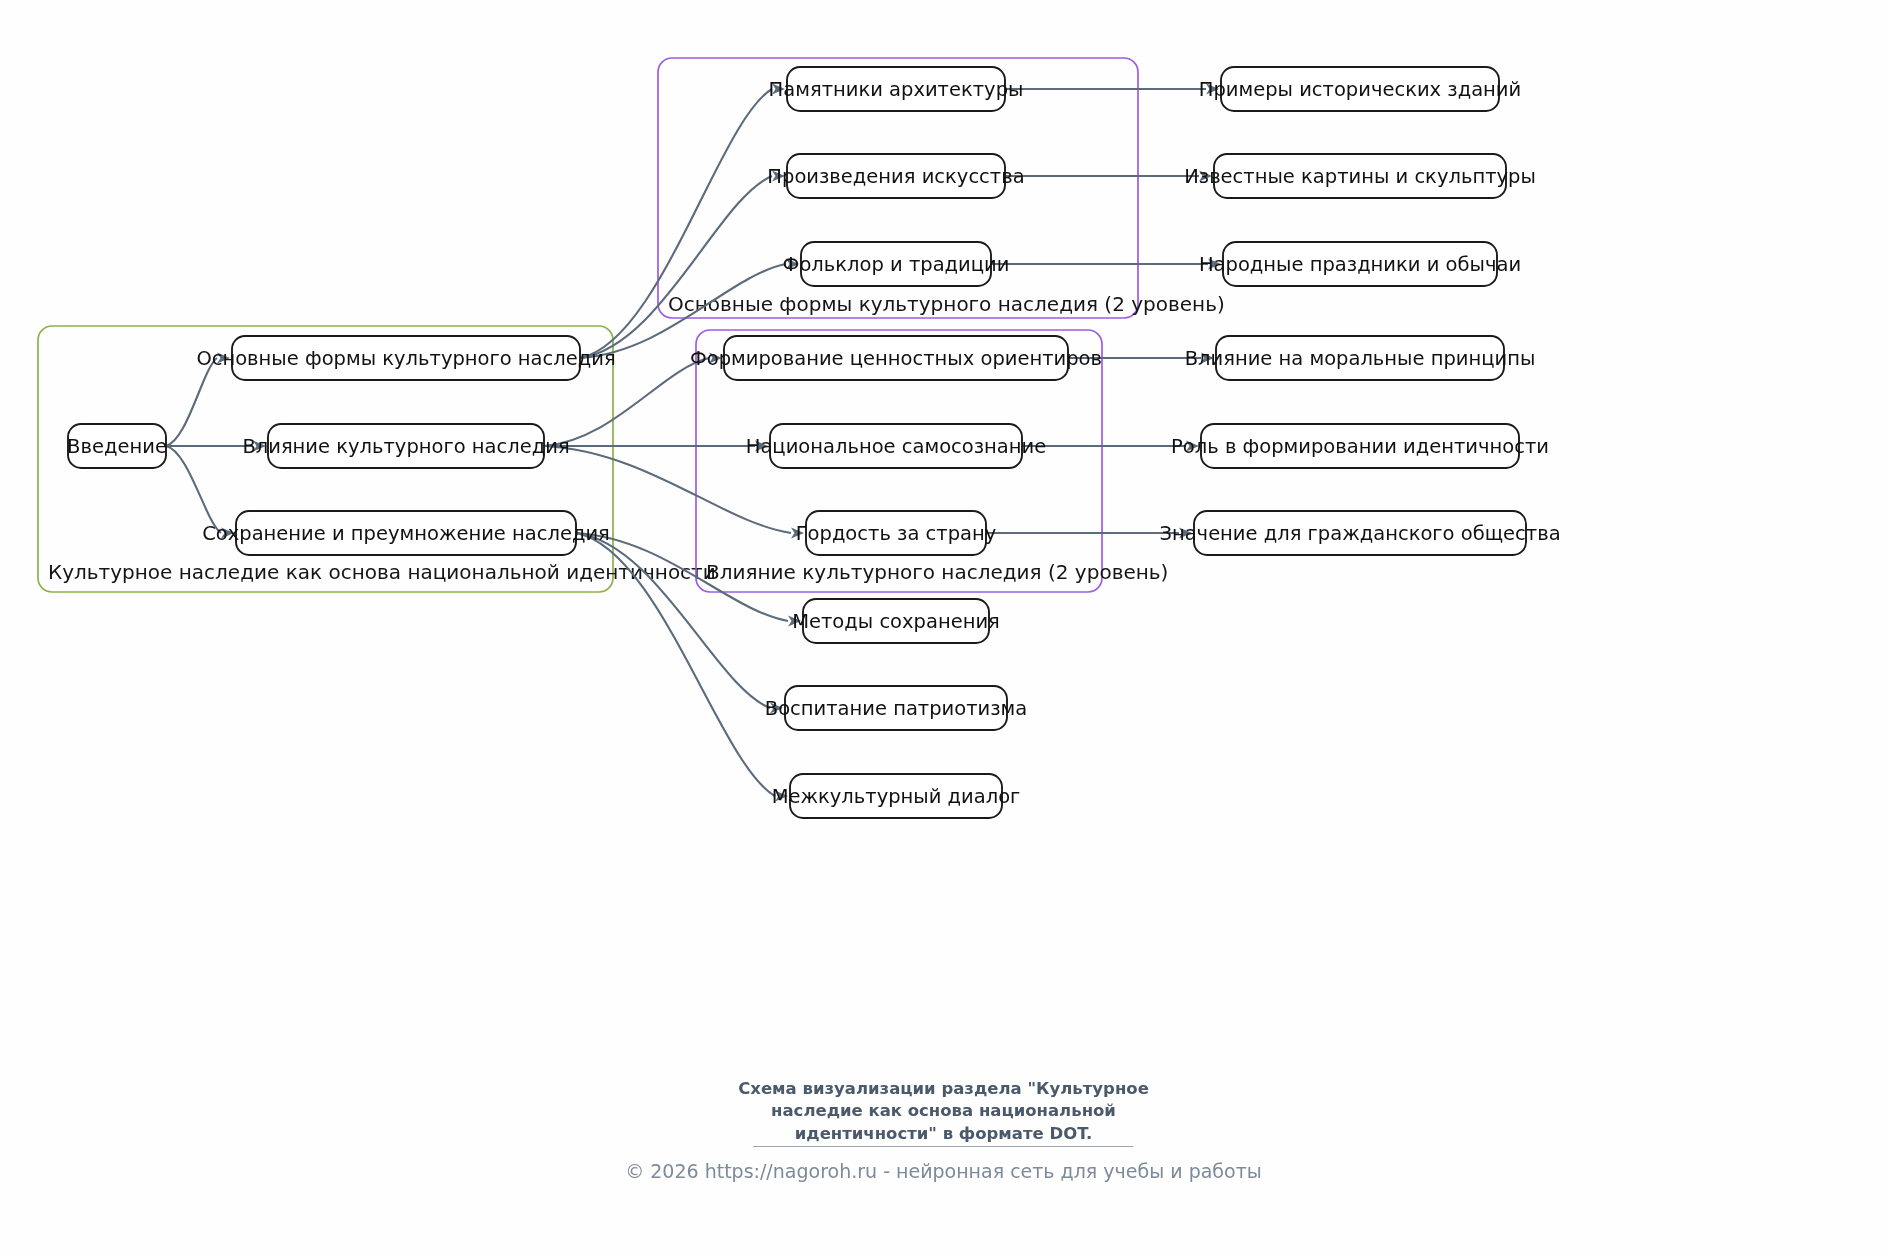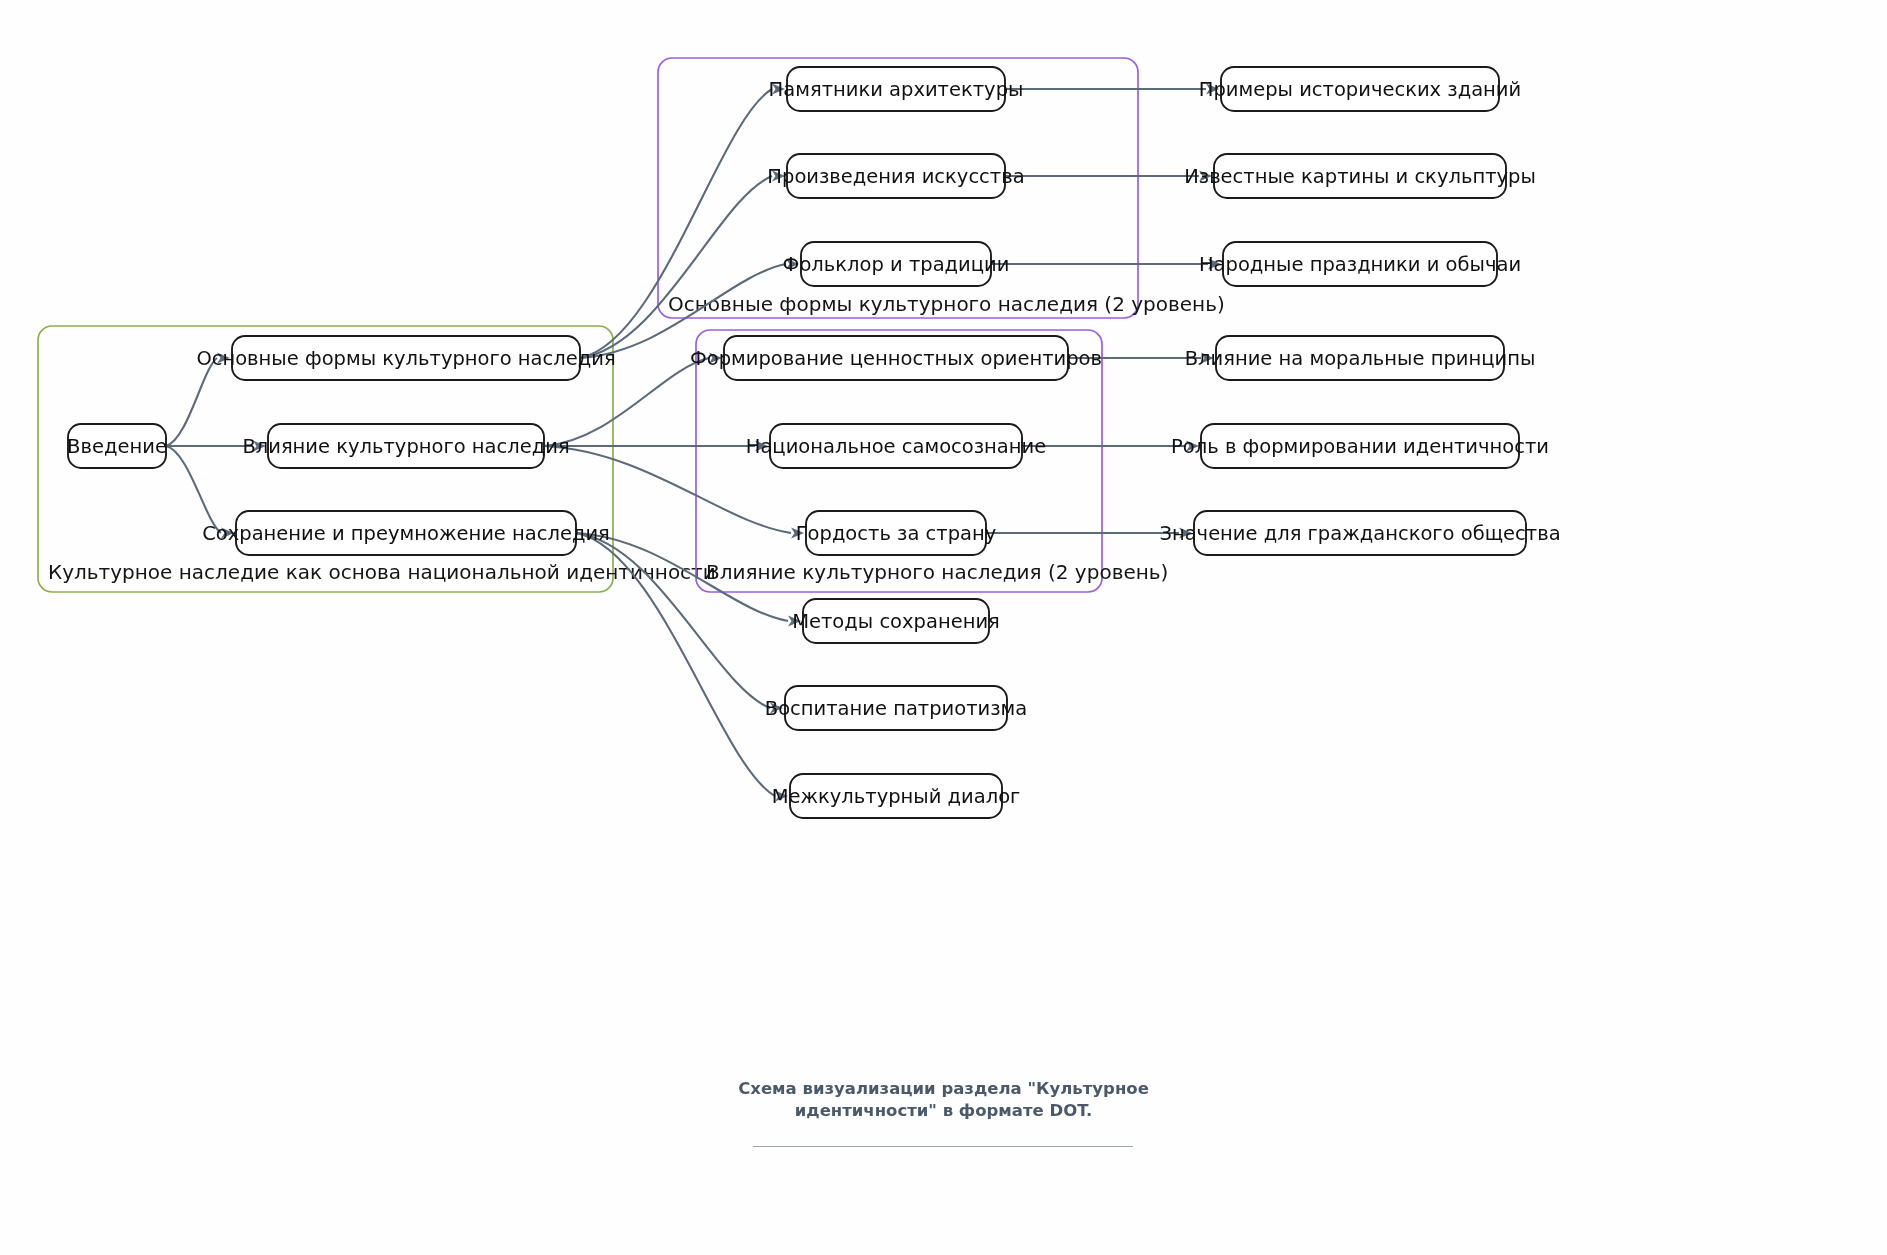--- a/index.html
+++ b/index.html
@@ -249,16 +249,18 @@
         </g>
         <g>
           <rect x="1194" y="511" width="332" height="44" rx="13" ry="13" class="node-rect"></rect>
           <text x="1360" y="534" class="node-label">Значение для гражданского общества</text>
         </g>
       </g>
   </svg>
 
   <div class="footer-caption" style="top:1078px;">
     <div>Схема визуализации раздела "Культурное</div>
+    <div>наследие как основа национальной</div>
     <div>идентичности" в формате DOT.</div>
   </div>
   <div class="footer-rule" style="left:753px; top:1146px; width:380px;"></div>
+  <div class="footer-copyright" style="top:1160px;">© 2026 https://nagoroh.ru - нейронная сеть для учебы и работы</div>
 </div>
 
 </body></html>

